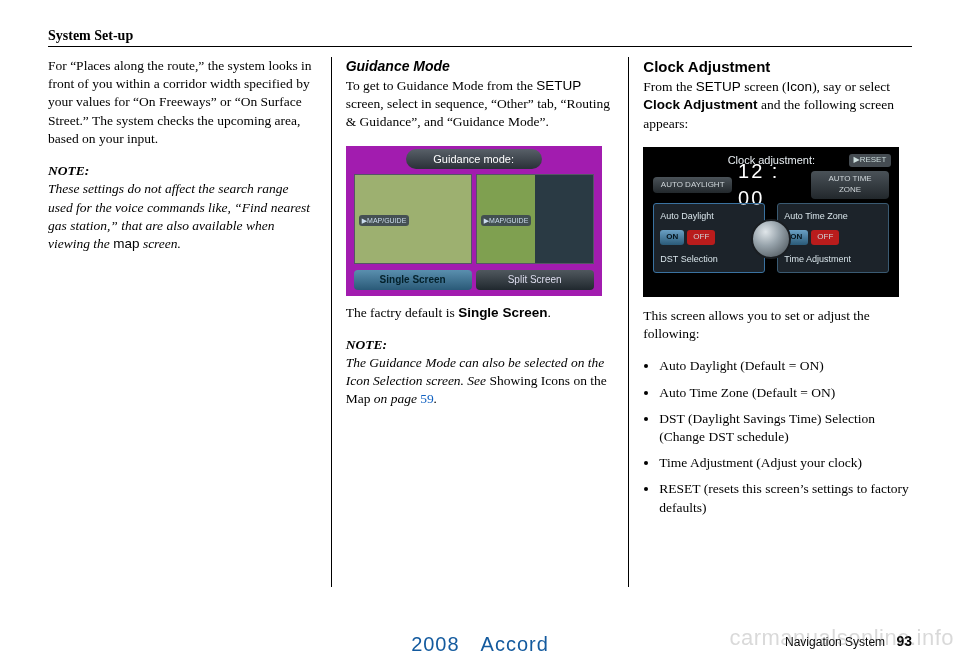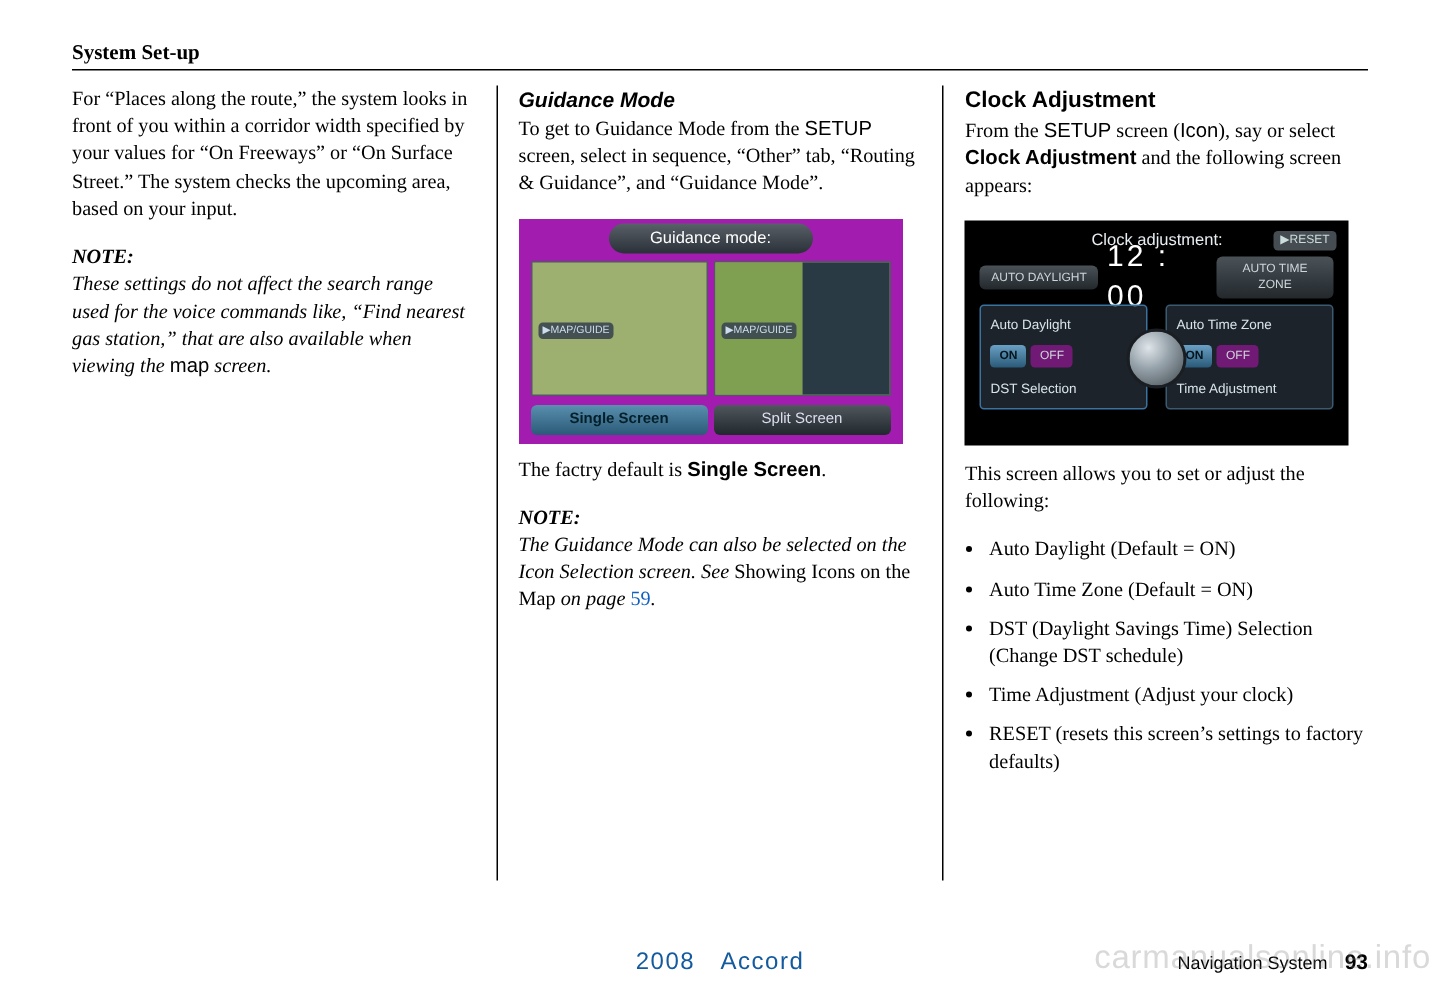--- a/index.html
+++ b/index.html
@@ -167,40 +167,40 @@
     display:flex; flex-direction:column;
     padding:6px 6px;
     gap:8px;
   }
   .cs-panel.left { left:10px; border-color:#3a72a0;}
   .cs-panel.right { right:10px; }
   .cs-label { font-size:9px; color:#d8e4ea; }
   .cs-toggle { display:flex; gap:3px;}
   .cs-tg {
     font-size:8px; padding:2px 6px; border-radius:3px;
-    background:#701a75;
+    background:#b91c1c;
   }
   .cs-tg.on { background:linear-gradient(#6aa0c4,#2a5a78); color:#04141c; font-weight:bold;}
   .cs-knob {
     position:absolute; top:72px; left:50%; transform:translateX(-50%);
     width:40px; height:40px; border-radius:50%;
     background: radial-gradient(circle at 35% 30%, #e0e6ea 0%, #98a4ac 40%, #40484e 100%);
     border:2px solid #1a1e22;
   }
 
   .footer {
     position: absolute;
     bottom: 22px;
     left: 0; right: 0;
     padding: 0 48px;
     font-family: Arial, Helvetica, sans-serif;
   }
   .footer-year {
     position:absolute; left:50%; transform:translateX(-50%);
-    font-size: 16px; color:#135a9e;
+    font-size: 20px; color:#135a9e;
     font-family: Arial, Helvetica, sans-serif;
     letter-spacing: 1px;
     text-align: center;
   }
   .footer-right {
     position:absolute; right:48px;
     font-size: 12px;
   }
   .footer-right .pg { font-weight:bold; font-size:14px; margin-left:8px;}
   .watermark {

